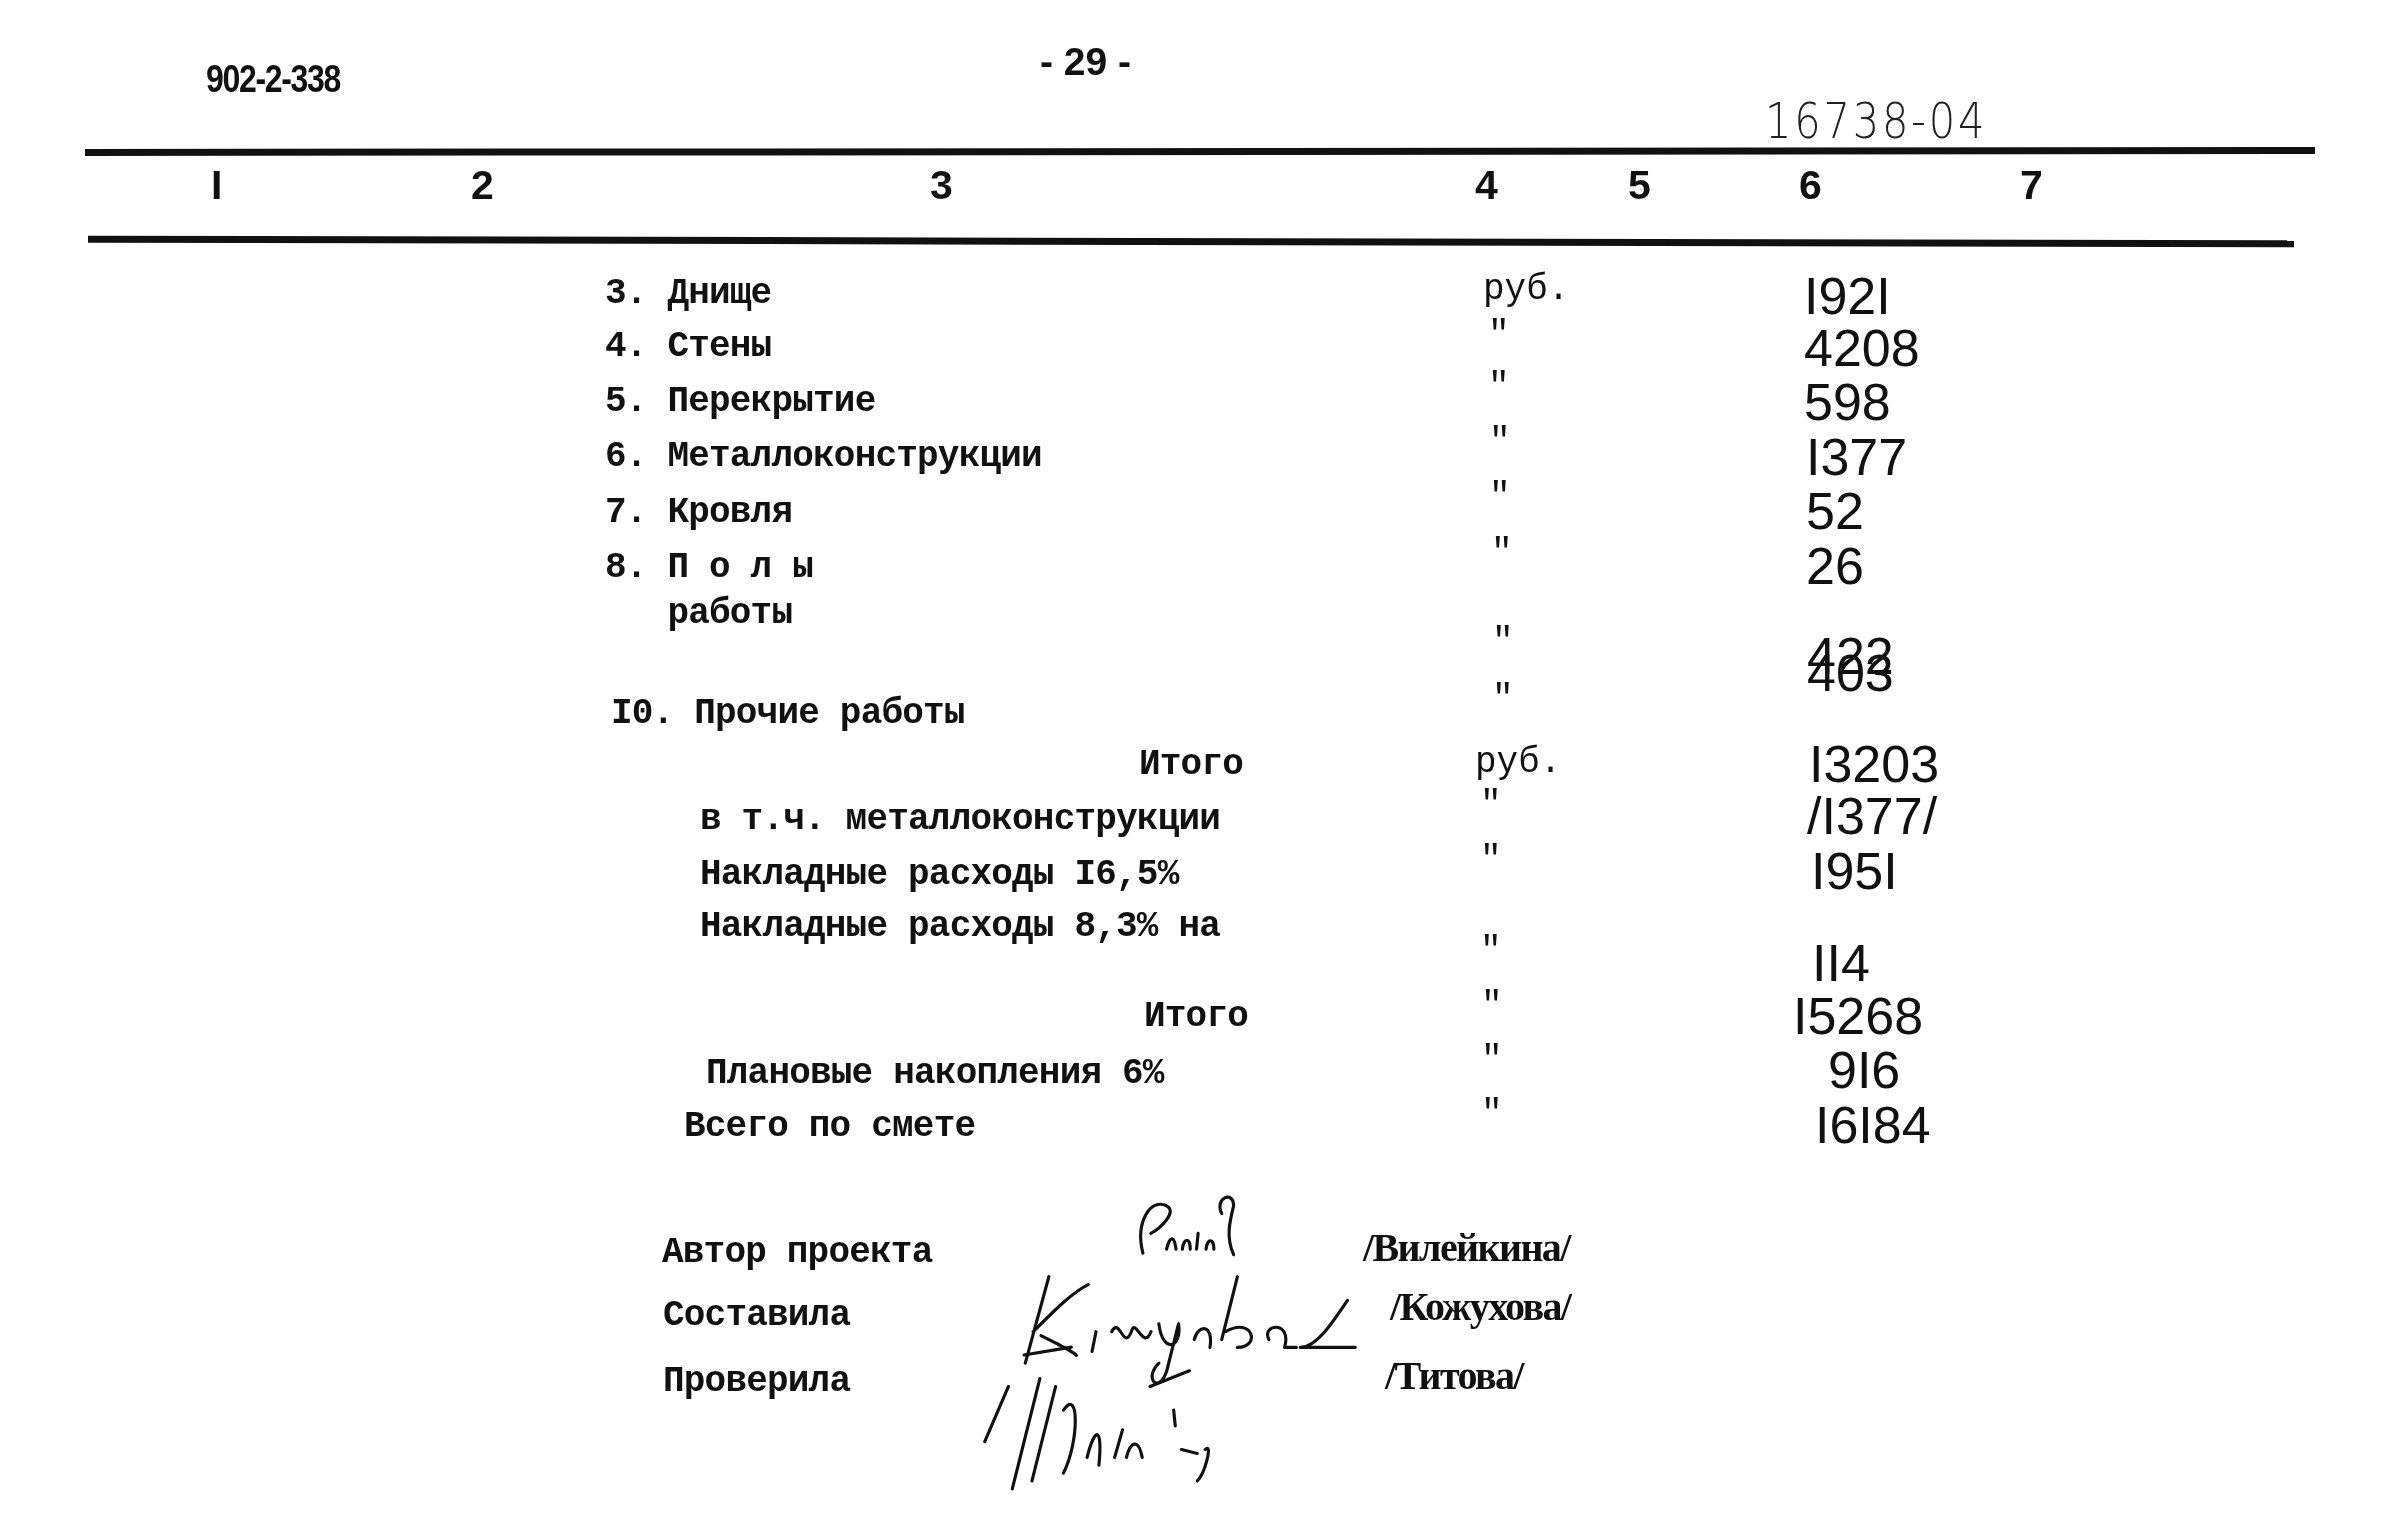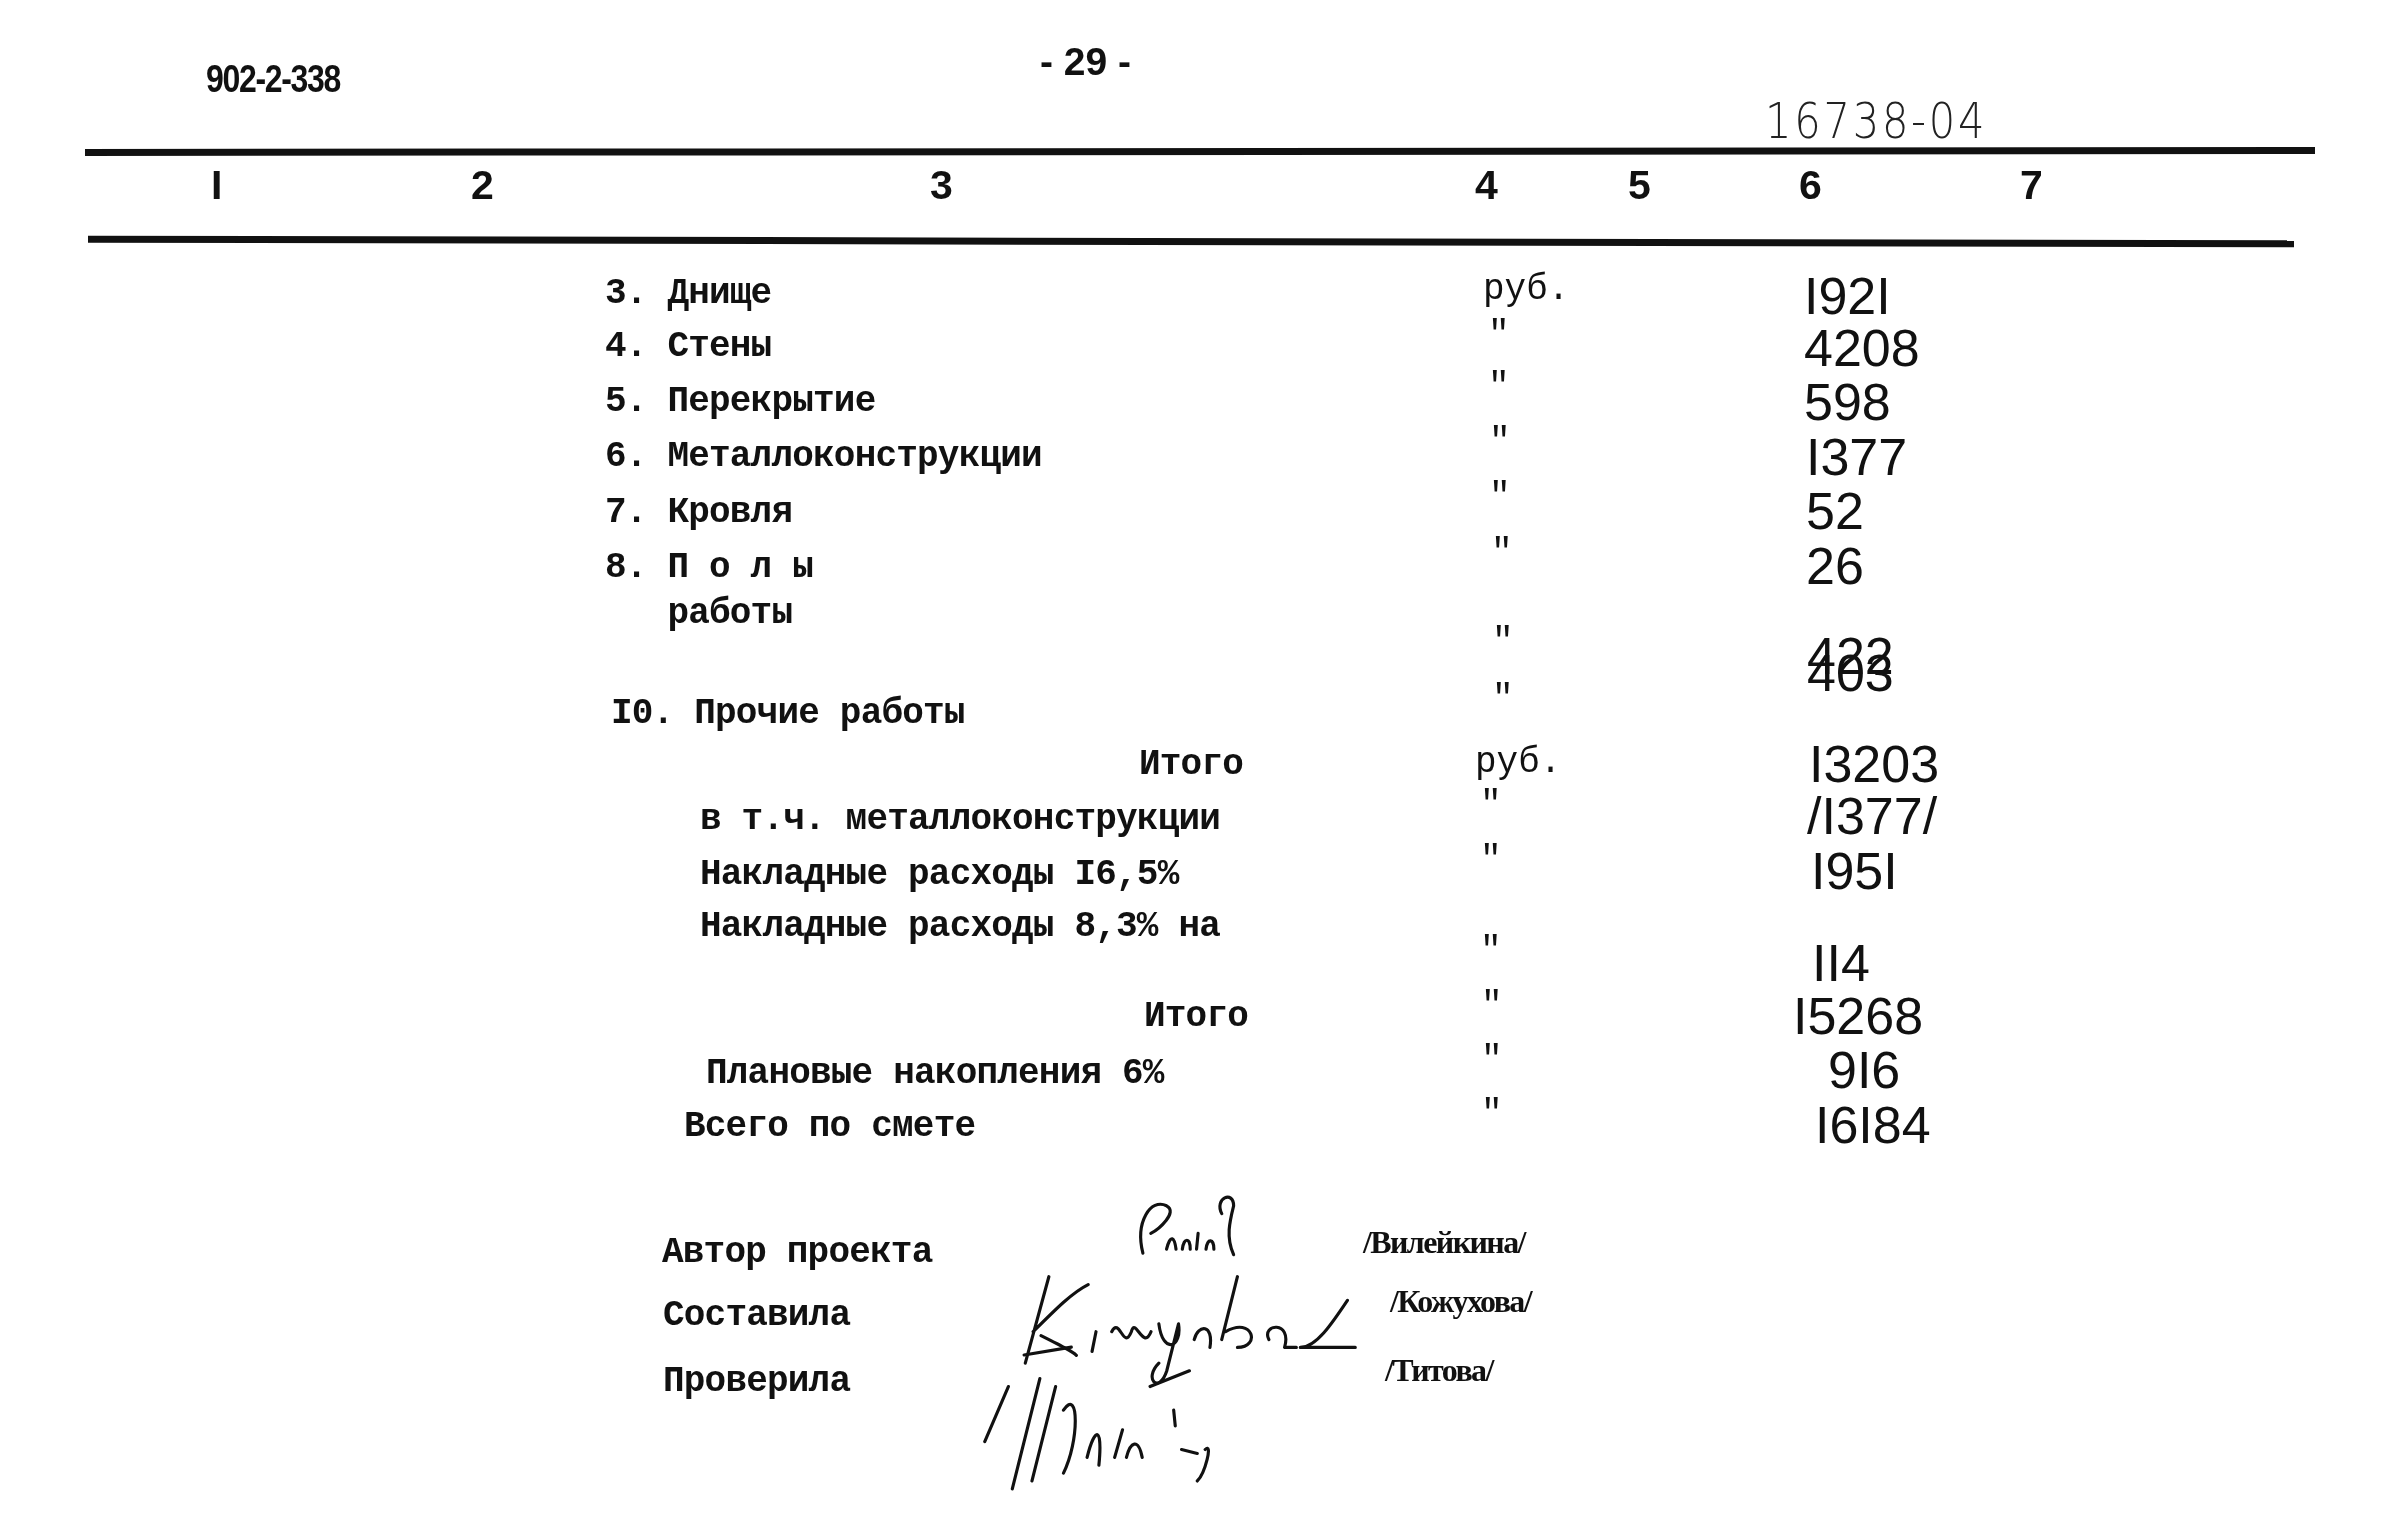--- a/index.html
+++ b/index.html
@@ -11,21 +11,21 @@
   .hand-num { left: 1765px; top: 93px; font-size: 49px; font-family: "DejaVu Sans", sans-serif; font-weight: 300; letter-spacing: 3.2px; transform: scaleX(0.85); transform-origin: left; color: #222; }
   .rule { position: absolute; background: #111; }
   .rule-top { left: 85px; top: 148px; width: 2230px; height: 7px; transform: rotate(-0.05deg); }
   .rule-bot { left: 88px; top: 238px; width: 2206px; height: 7px; transform: rotate(0.12deg); }
   .colh { position: absolute; top: 162px; font-size: 41px; font-family: "Liberation Sans", sans-serif; font-weight: bold; }
   .row { position: absolute; font-size: 36px; font-weight: bold; letter-spacing: -0.8px; white-space: nowrap; }
   .lbl { line-height: 38px; }
   .unit { position: absolute; font-size: 36px; font-weight: normal; margin-left: 8px; }
   .val { position: absolute; font-size: 52px; font-family: Liberation Sans, sans-serif; }
   .sig-label { position: absolute; font-size: 36px; font-weight: bold; letter-spacing: -0.8px; }
-  .sig-name { position: absolute; font-size: 32px; font-weight: bold; letter-spacing: -1.6px; font-family: "Liberation Serif", serif; }
+  .sig-name { position: absolute; font-size: 40px; font-weight: bold; letter-spacing: -1.6px; font-family: "Liberation Serif", serif; }
   svg.sig { position: absolute; overflow: visible; }
   svg.sig path { fill: none; stroke: #111; stroke-width: 4; stroke-linecap: round; stroke-linejoin: round; }
 </style>
 </head>
 <body>
 
 <div class="abs doc-code">902-2-338</div>
 <div class="abs page-num">- 29 -</div>
 <div class="abs hand-num">16738-04</div>
 

